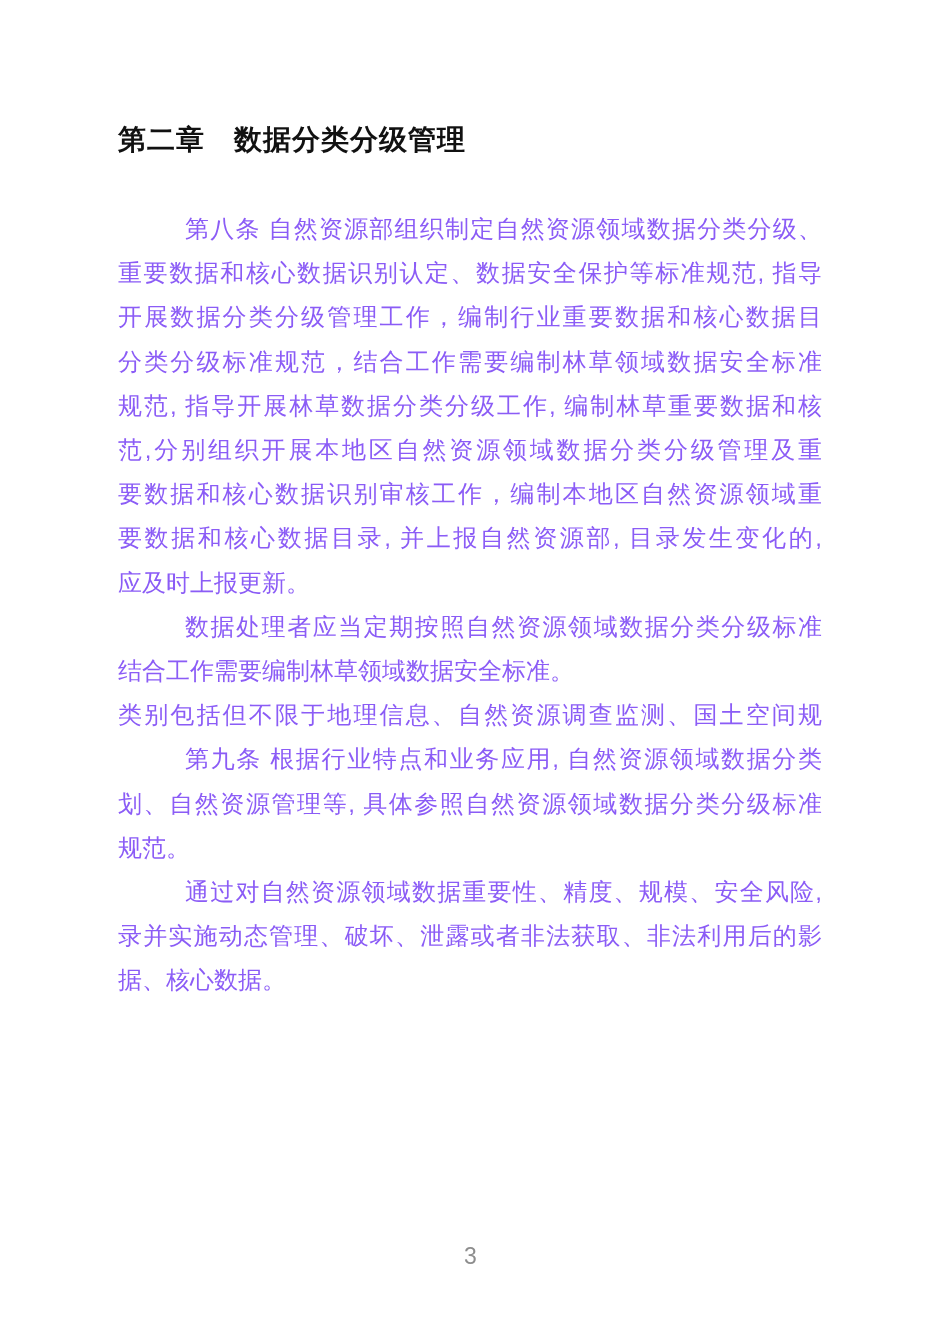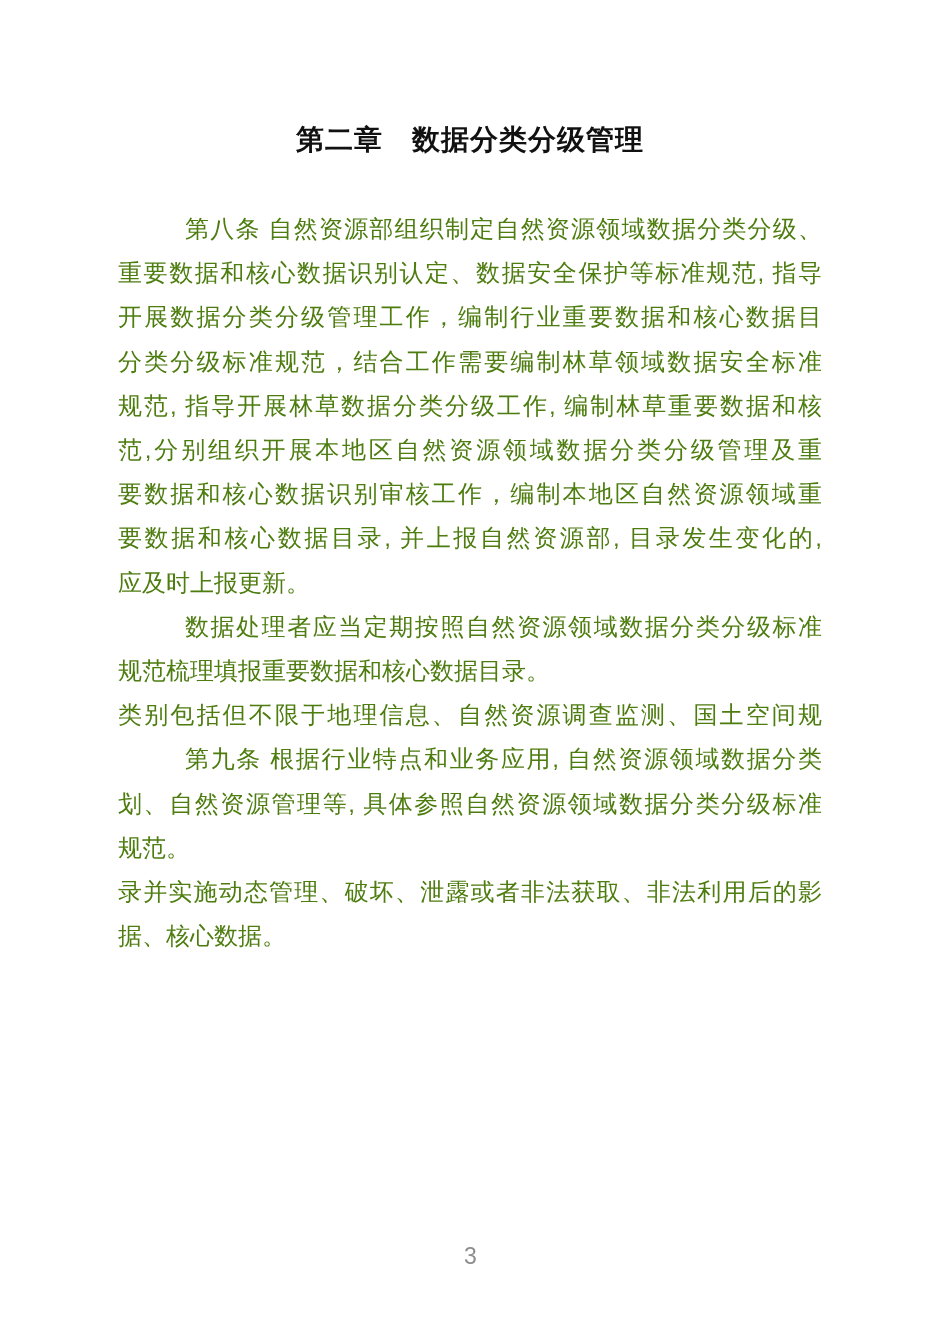--- a/index.html
+++ b/index.html
@@ -19,32 +19,31 @@
   .content {
     position: absolute;
     left: 118px;
     top: 118px;
     width: 704px;
   }
   .title {
     font-size: 28px;
     font-weight: bold;
     line-height: 44px;
-    text-align: center;
     letter-spacing: 1px;
     margin: 0 0 45px 0;
     color: #111111;
   }
   .line {
     font-size: 24px;
     line-height: 44.2px;
     text-align: justify;
     text-align-last: justify;
     text-justify: inter-character;
-    color: #4d7c0f;
+    color: #8b5cf6;
   }
   .line.indent {
     text-indent: 67px;
   }
   .line.last {
     text-align-last: left;
   }
   .pageno {
     position: absolute;
     top: 1242px;
@@ -71,28 +70,29 @@
           <div class="line">规范, 指导开展林草数据分类分级工作, 编制林草重要数据和核</div>
         </div>
         <div>
           <div class="line">范,分别组织开展本地区自然资源领域数据分类分级管理及重</div>
           <div class="line">要数据和核心数据识别审核工作，编制本地区自然资源领域重</div>
           <div class="line">要数据和核心数据目录, 并上报自然资源部, 目录发生变化的,</div>
           <div class="line last">应及时上报更新。</div>
         </div>
         <div>
           <div class="line indent">数据处理者应当定期按照自然资源领域数据分类分级标准</div>
-          <div class="line last">规范梳理填报重要数据和核心数据目录。</div>
+          <div class="line last">结合工作需要编制林草领域数据安全标准。</div>
         </div>
         <div>
           <div class="line">类别包括但不限于地理信息、自然资源调查监测、国土空间规</div>
           <div class="line indent">第九条 根据行业特点和业务应用, 自然资源领域数据分类</div>
           <div class="line">划、自然资源管理等, 具体参照自然资源领域数据分类分级标准</div>
           <div class="line last">规范。</div>
         </div>
         <div>
+          <div class="line indent">通过对自然资源领域数据重要性、精度、规模、安全风险,</div>
           <div class="line">录并实施动态管理、破坏、泄露或者非法获取、非法利用后的影</div>
           <div class="line last">据、核心数据。</div>
         </div>
       </div>
   </div>
   <div class="pageno">3</div>
 </div>
 
 </body></html>

